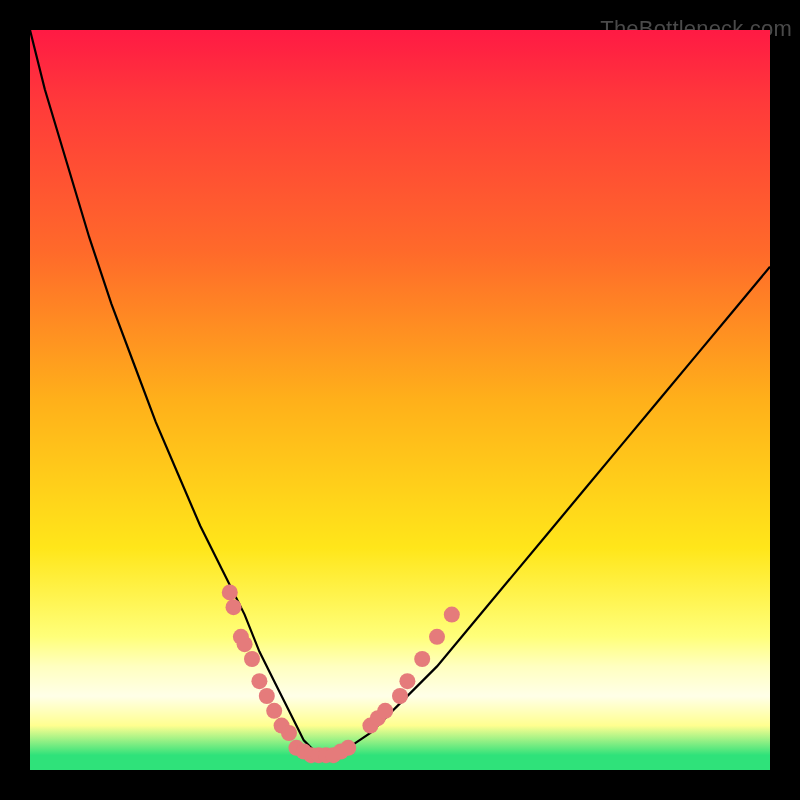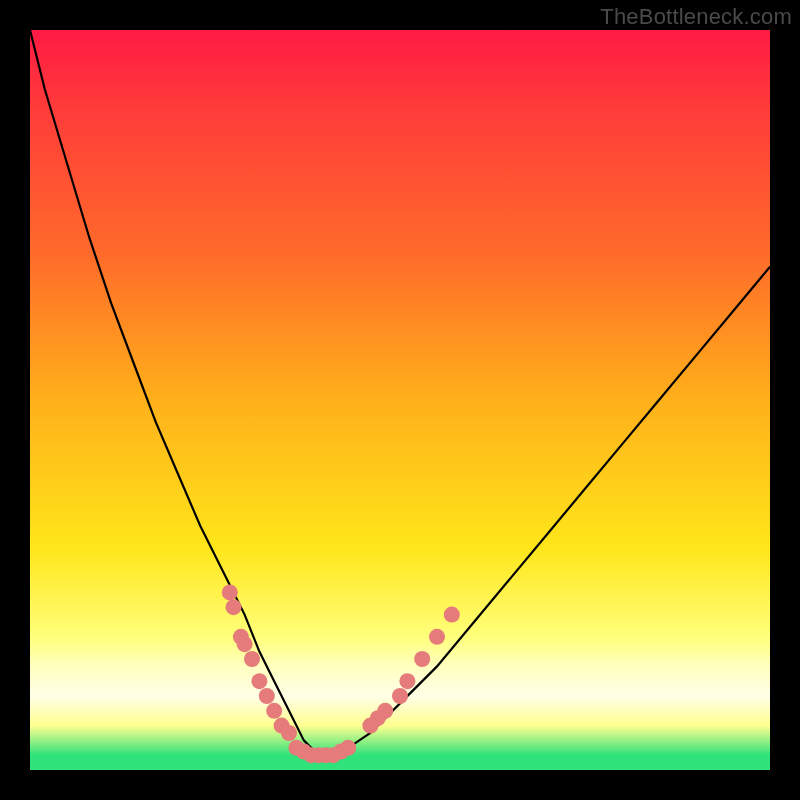--- a/index.html
+++ b/index.html
@@ -36,21 +36,21 @@
       #ffff7a 82%,
       #ffffc0 86%,
       #ffffe8 90%,
       #ffff90 94%,
       #2fe27a 98%,
       #2fe27a 100%
     );
   }
   .watermark {
     position: absolute;
-    top: 4px;
+    top: 16px;
     right: 8px;
     color: #4a4a4a;
     font-size: 22px;
     font-weight: 500;
     letter-spacing: 0.2px;
   }
   svg.overlay {
     position: absolute;
     top: 0;
     left: 0;

